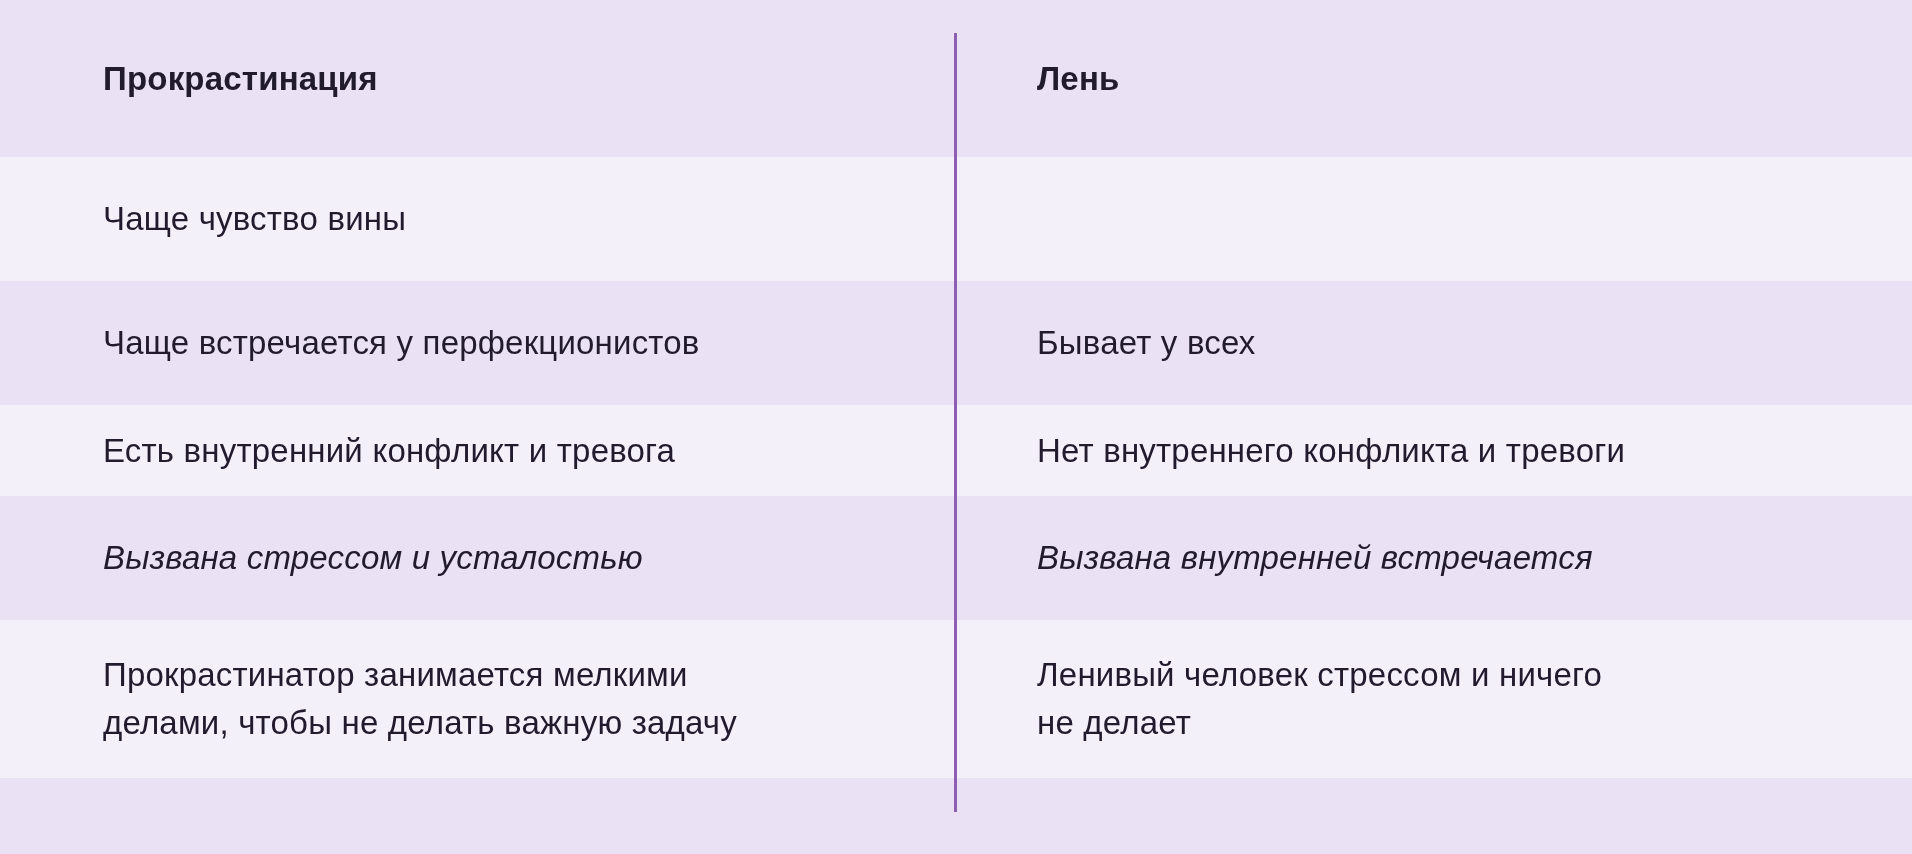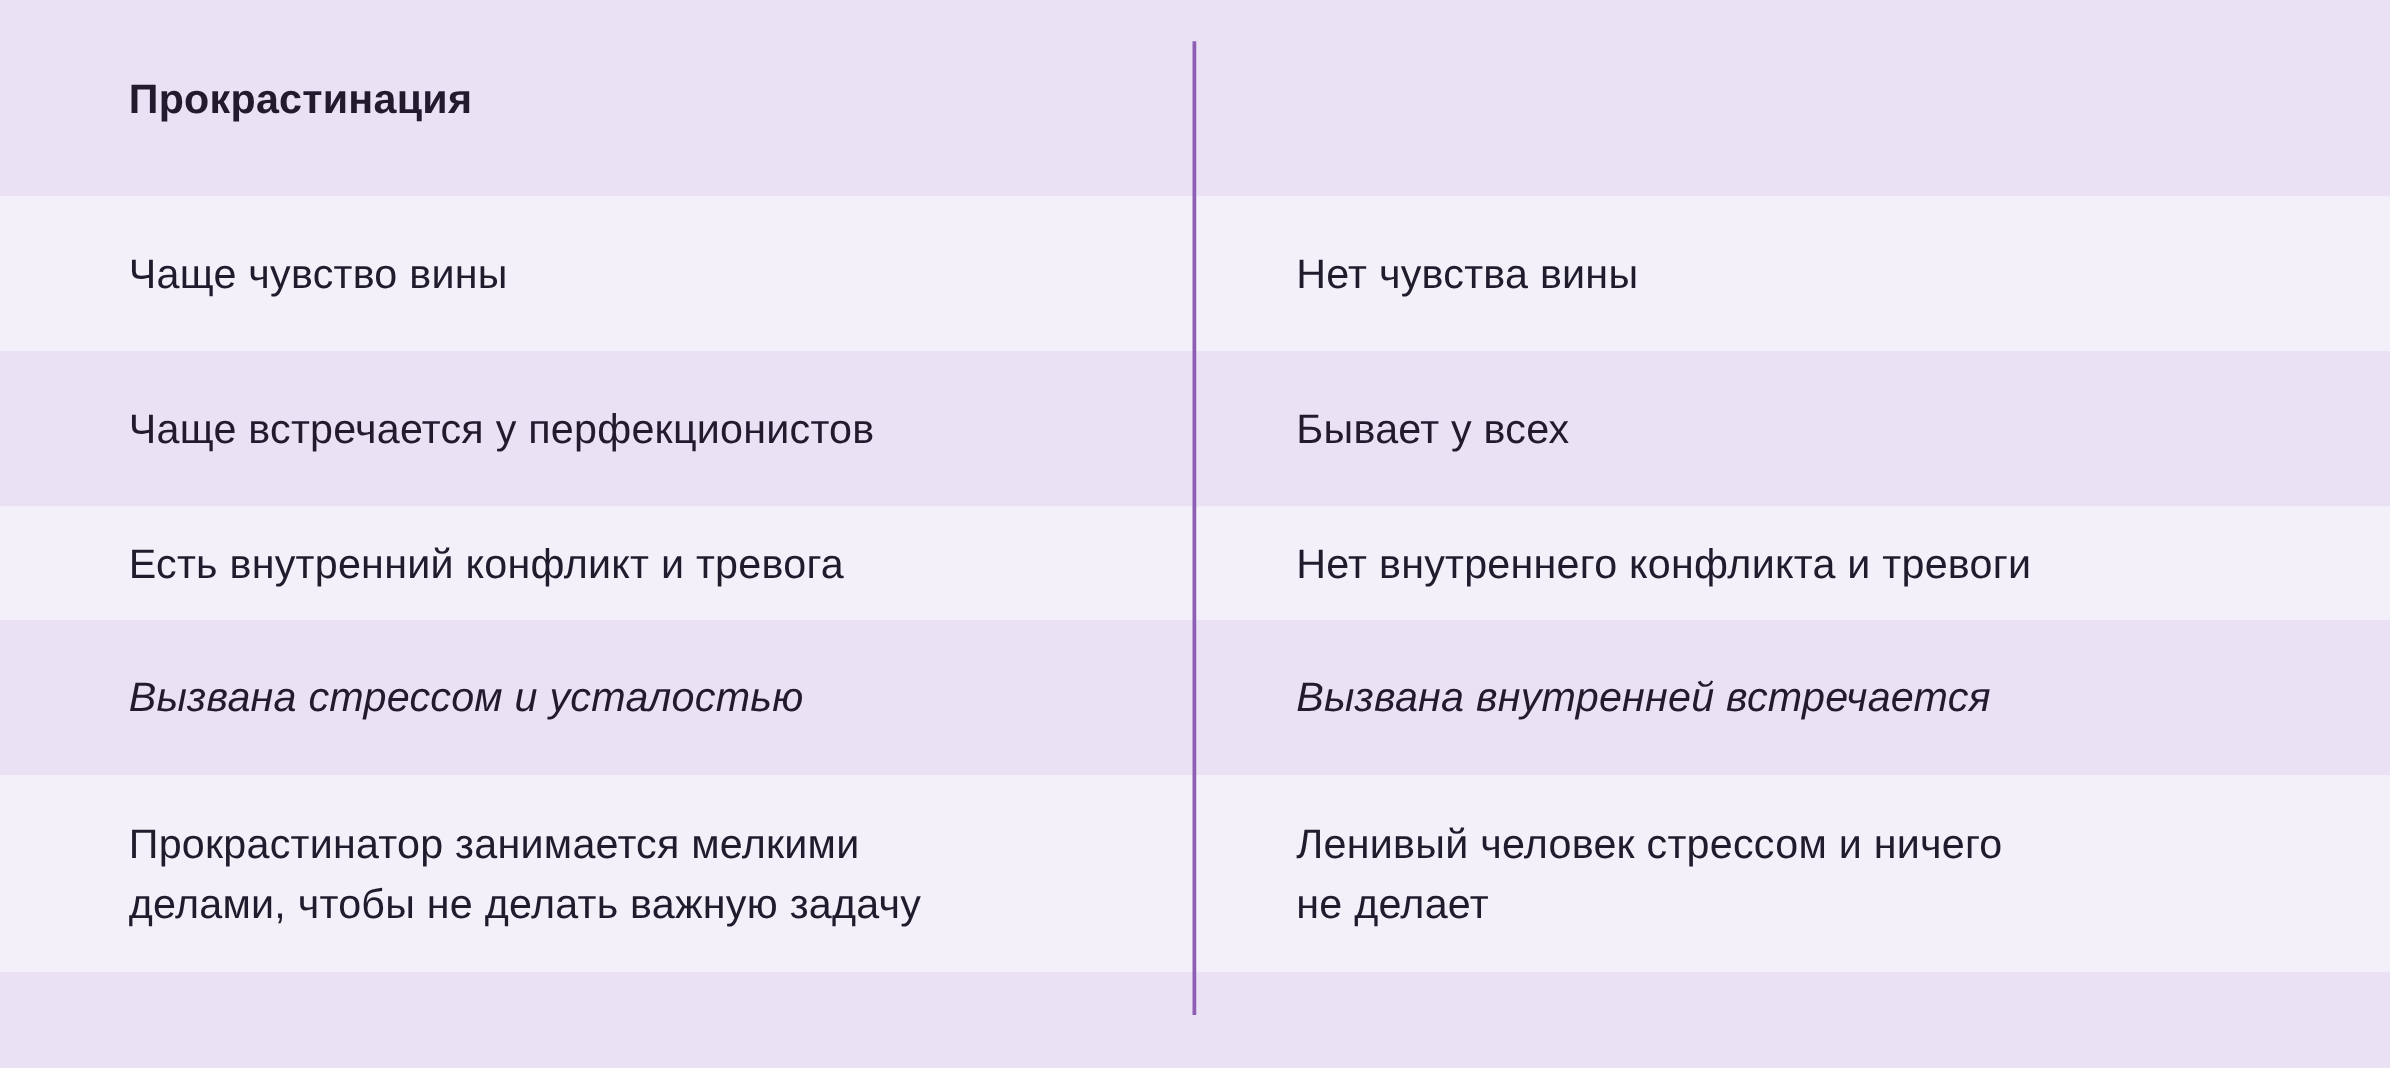--- a/index.html
+++ b/index.html
@@ -70,28 +70,28 @@
 </style>
 </head>
 <body>
 
 <div class="table-wrap">
 
   <div class="row dark r-header">
     <div class="cell left">
       <span class="h">Прокрастинация</span>
     </div>
+    <div class="cell right">
+      <span class="h">Лень</span>
+    </div>
   </div>
 
   <div class="row light r-1">
     <div class="cell left">
       <span>Чаще чувство вины</span>
-    </div>
-    <div class="cell right">
-      <span>Нет чувства вины</span>
     </div>
   </div>
 
   <div class="row dark r-2">
     <div class="cell left">
       <span>Чаще встречается у перфекционистов</span>
     </div>
     <div class="cell right">
       <span>Бывает у всех</span>
     </div>

